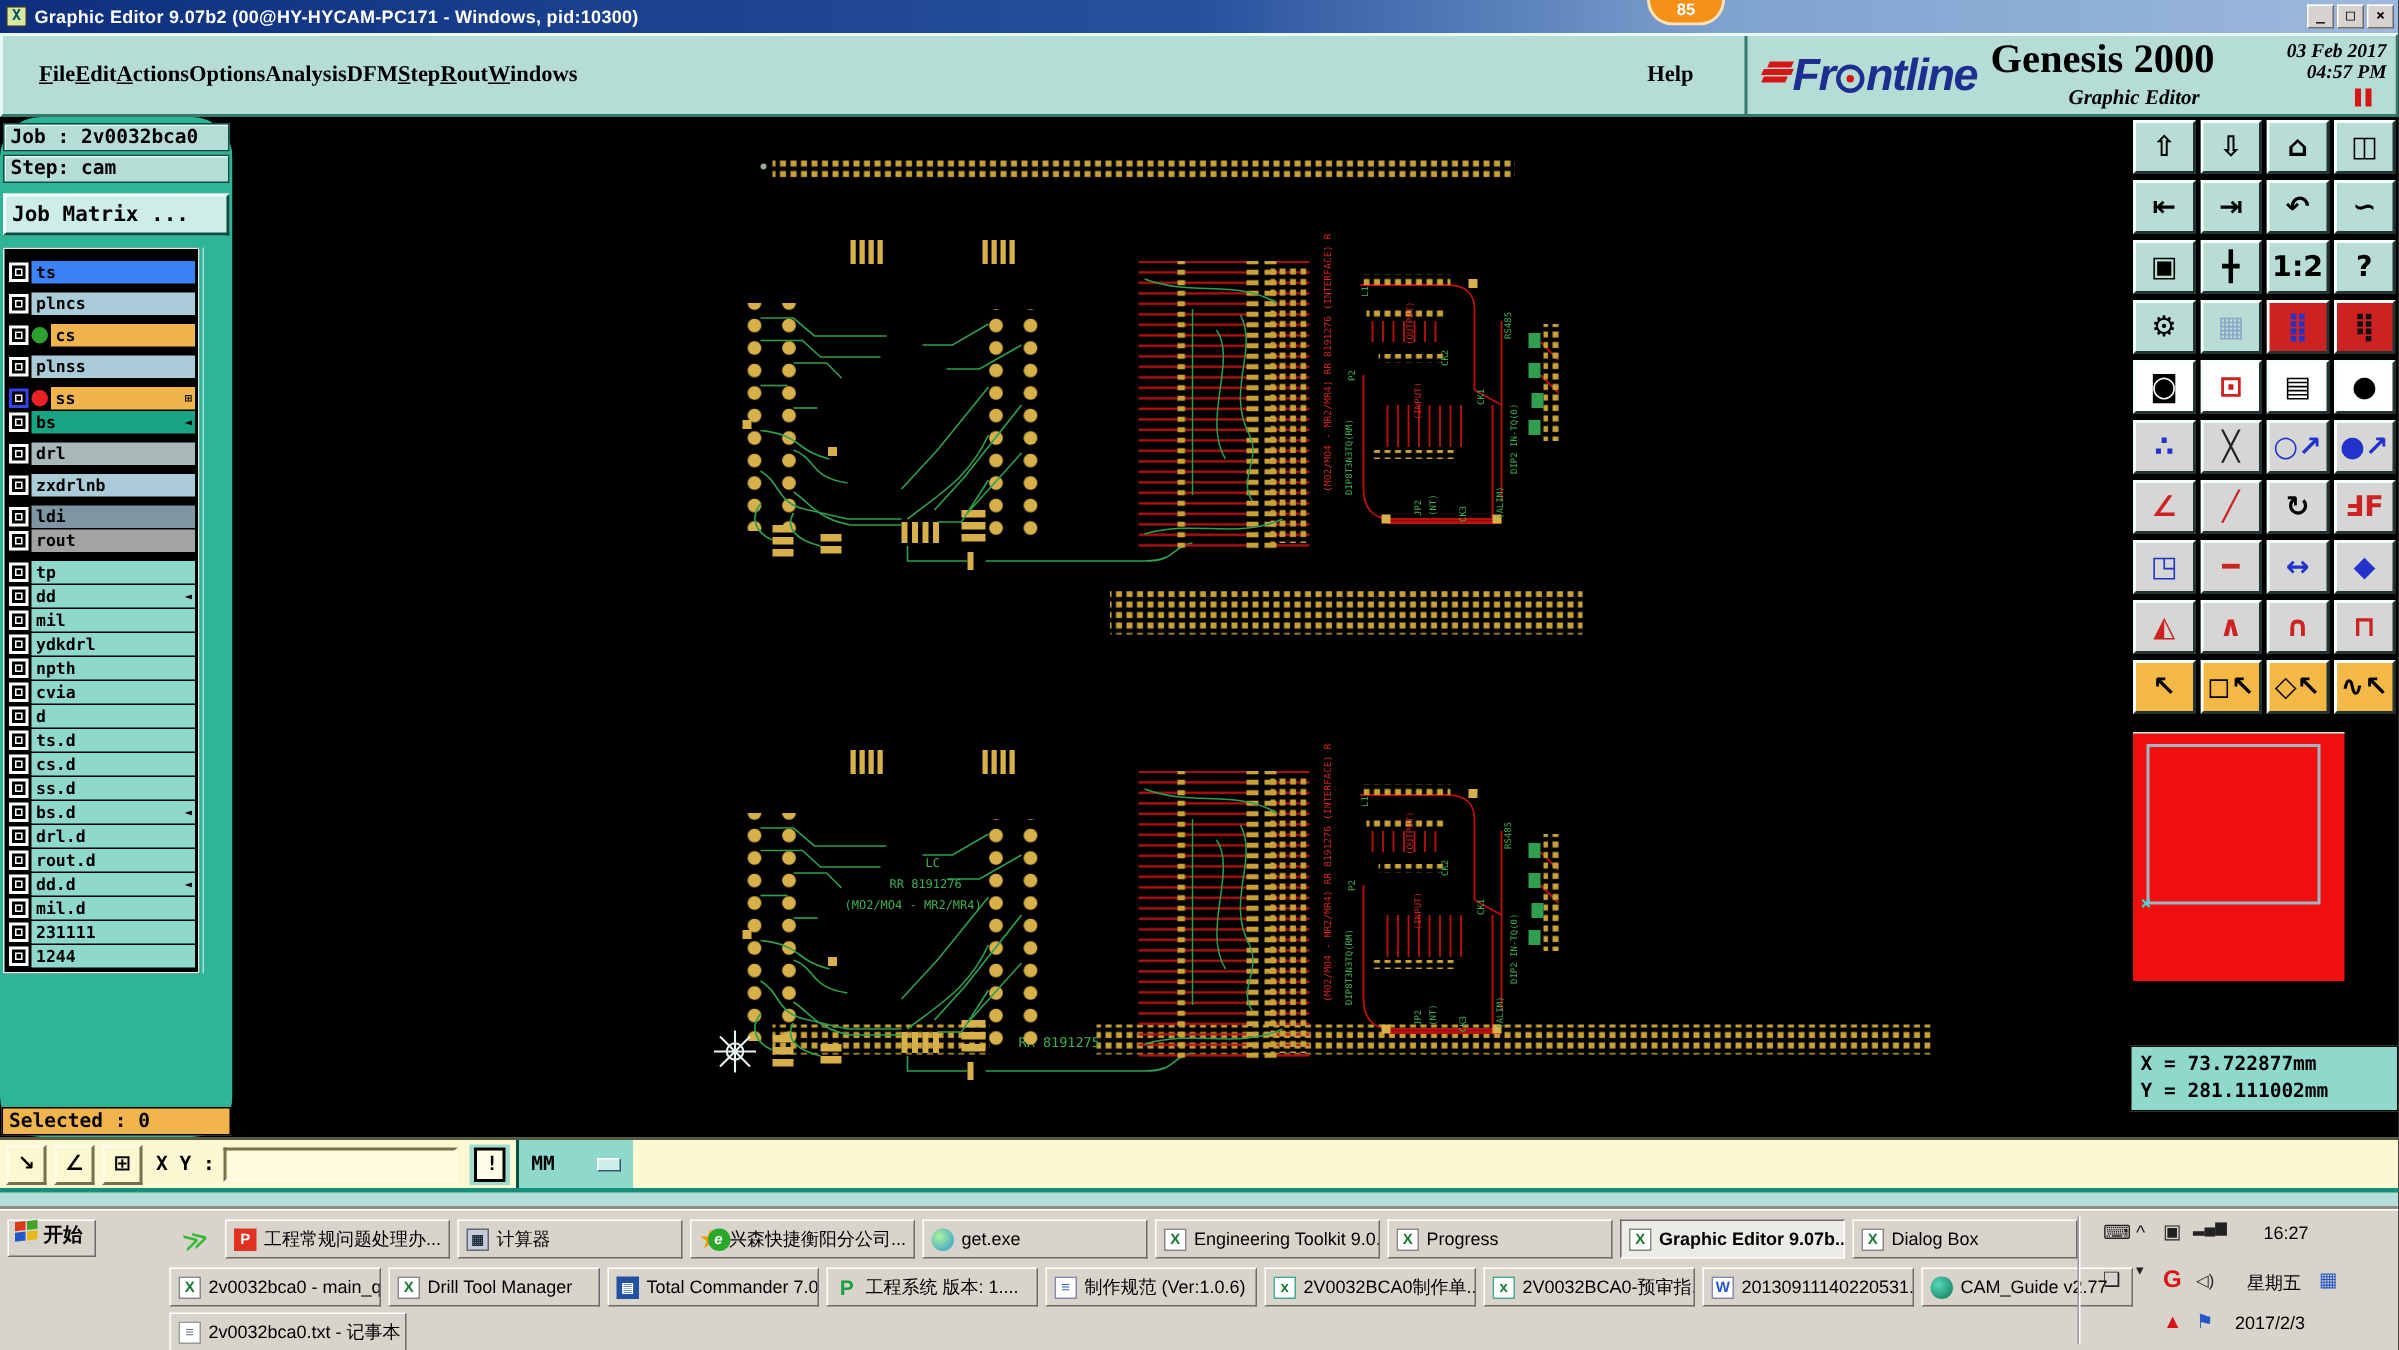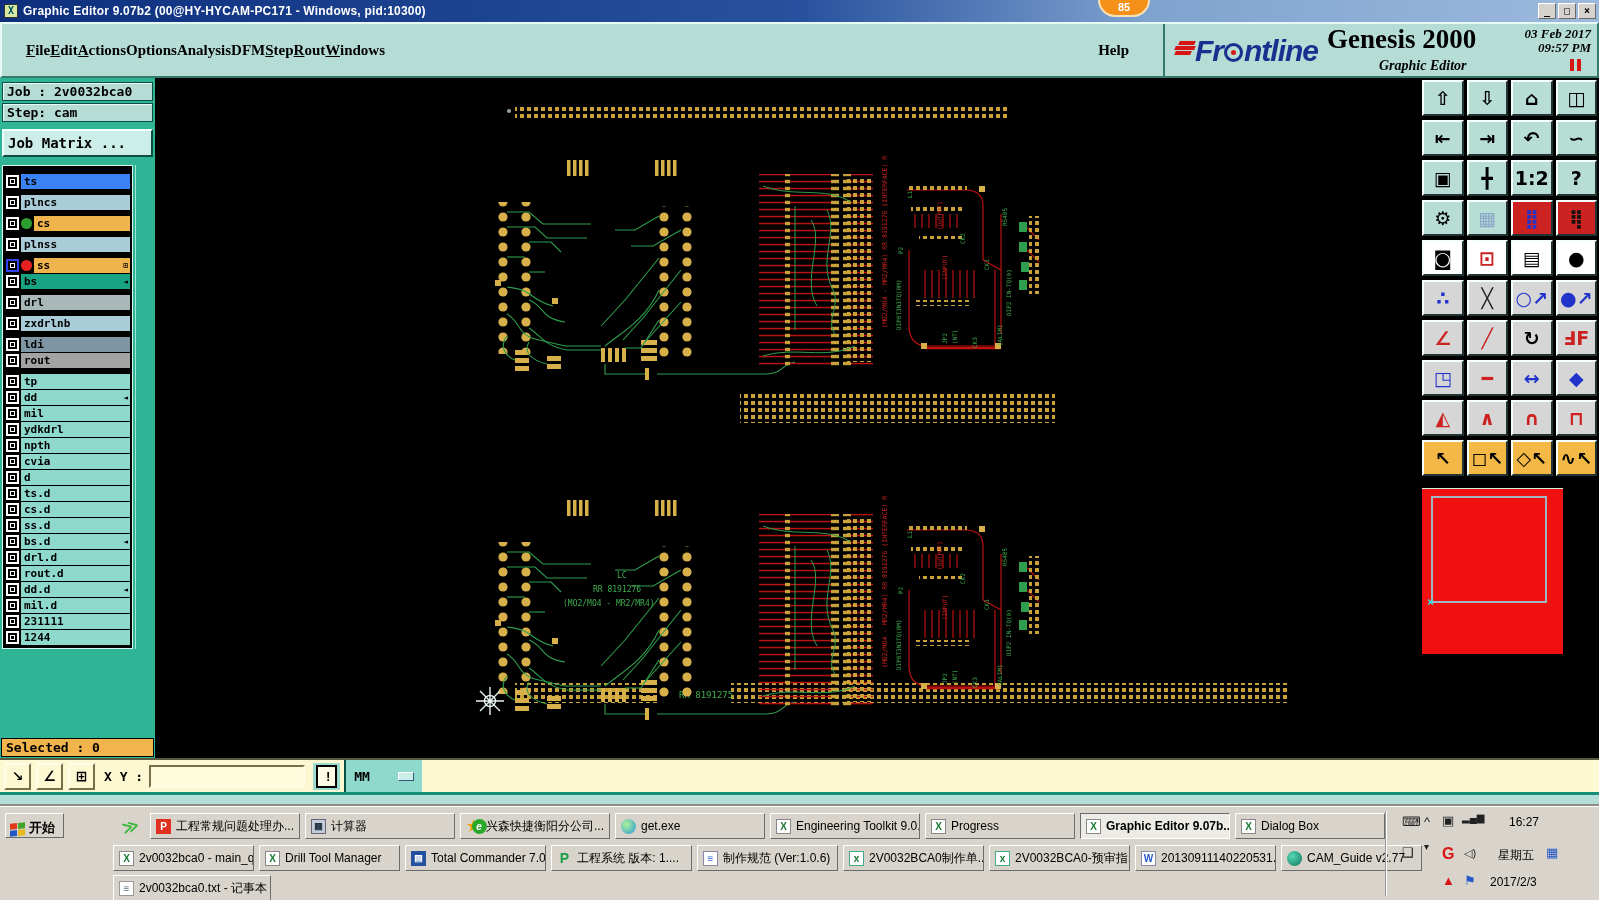--- a/index.html
+++ b/index.html
@@ -38,21 +38,21 @@
   .logo-o{display:inline-block;width:19px;height:19px;border:3.5px solid #1b2f8e;border-radius:50%;
     position:relative;margin:3px 1px 0 1px;}
   .logo-o i{position:absolute;left:4px;top:4px;width:5px;height:5px;background:#d81414;border-radius:50%;}
   .product{position:absolute;left:160px;top:0px;font:bold 27px "Liberation Serif",serif;color:#000;}
   .datetime{position:absolute;right:6px;top:3px;text-align:right;
     font:bold italic 13px "Liberation Serif",serif;color:#000;line-height:14px;}
   .subtitle{position:absolute;left:212px;top:34px;font:bold italic 14px "Liberation Serif",serif;color:#000;}
   .pausebars{position:absolute;right:16px;bottom:5px;display:flex;gap:3px;}
   .pausebars i{width:4px;height:12px;background:#d81414;}
   
-  .sidebar{position:absolute;left:0;top:78px;width:155px;height:680px;background:#2fb596;padding:4px 2px;}
+  .sidebar{position:absolute;left:0;top:78px;width:155px;height:680px;background:#2fb596;padding:4px 2px;border-radius:27px;}
   .sidepanel{background:#b5ddd6;border:1px solid #0b4f44;box-shadow:inset 1px 1px 0 #e8faf6;
     font:bold 13px "DejaVu Sans Mono",monospace;color:#000;padding:1px 4px;margin-bottom:2px;white-space:nowrap;}
   .matrixbtn{margin:5px 0 4px 0;background:#cdeee8;border:2px solid;border-color:#f0fffc #0b4f44 #0b4f44 #f0fffc;
     font:bold 14px "DejaVu Sans Mono",monospace;padding:4px 4px;width:100%;text-align:left;}
   .layerwrap{position:relative;margin-top:4px;}
   .layerlist{width:131px;background:#000;border:1px solid #d8f4ee;padding:2px 1px;}
   .scrolltrack{position:absolute;left:133px;top:0;width:17px;height:100%;background:#2fb596;
     border-left:1px solid #9fe4d4;}
   .lrow{display:flex;align-items:center;height:15px;margin:1px 1px;}
   .lrow.gap{margin-top:6px;}
@@ -97,22 +97,22 @@
   .msgbox{flex:1;height:27px;margin:0 6px 0 2px;background:#fefcdd;border:2px solid;
     border-color:#77704a #fffce8 #fffce8 #77704a;font:bold 13px "DejaVu Sans Mono",monospace;
     padding:4px 0 0 8px;white-space:nowrap;overflow:hidden;}
   .mmpanel{width:78px;height:100%;background:#8fd8cc;border-left:2px solid #0b4f44;display:flex;
     align-items:center;padding:0 8px;font:bold 13px "DejaVu Sans Mono",monospace;}
   .mmknob{margin-left:auto;width:16px;height:9px;background:#cdeee8;border:1px solid;border-color:#fff #357 #357 #fff;}
   .bottomstrip{position:absolute;left:0;top:792px;width:100%;height:14px;background:#b6ded8;
     border-top:3px solid #14907a;border-bottom:2px solid #8f8c84;}
   
   .taskbar{position:absolute;left:0;top:806px;width:100%;height:94px;background:#d8d4cc;border-top:1px solid #fff;}
-  .startbtn{position:absolute;left:5px;top:6px;height:25px;padding:0 8px 0 4px;background:#d8d4cc;
-    border:1px solid;border-color:#fff #6b6b6b #6b6b6b #fff;display:flex;align-items:flex-end;gap:4px;
+  .startbtn{position:absolute;left:5px;top:6px;height:25px;padding:0 8px 12px 4px;background:#d8d4cc;
+    border:1px solid;border-color:#fff #6b6b6b #6b6b6b #fff;display:flex;align-items:flex-start;gap:4px;
     font:bold 13px "Liberation Sans",sans-serif;}
   .winflag{width:15px;height:14px;display:grid;grid-template-columns:7px 7px;grid-template-rows:6px 6px;gap:1px;transform:skewY(-6deg);}
   .winflag i:nth-child(1){background:#e03818;}.winflag i:nth-child(2){background:#44a428;}
   .winflag i:nth-child(3){background:#2458c8;}.winflag i:nth-child(4){background:#e8b818;}
   .quick-swish{position:absolute;left:122px;top:10px;color:#38b838;font:bold 16px "DejaVu Sans",sans-serif;transform:rotate(-15deg);}
   .quick-dots{position:absolute;left:133px;top:44px;width:14px;height:14px;display:grid;grid-template-columns:6px 6px;gap:1px;}
   .quick-dots i{width:6px;height:6px;border-radius:50%;}
   .quick-dots i:nth-child(1){background:#3868e8;}.quick-dots i:nth-child(2){background:#e83838;}
   .quick-dots i:nth-child(3){background:#38b838;}.quick-dots i:nth-child(4){background:#e8b818;}
   .tbrow{position:absolute;display:flex;gap:5px;}
@@ -175,21 +175,21 @@
           <i></i>
         </span>
       <span class="logotext">
           <span>Fr</span>
           <span class="logo-o">
             <i></i>
           </span>
           <span>ntline</span>
         </span>
       <span class="product">Genesis 2000</span>
-      <span class="datetime"><span>03 Feb 2017</span><br><span>09:57 PM</span></span>
+      <span class="datetime"><span>03 Feb 2017</span><br><span>04:57 PM</span></span>
       <span class="subtitle">Graphic Editor</span>
       <span class="pausebars">
           <i></i>
           <i></i>
         </span>
     </div>
   </div>
 
   <div class="sidebar">
     <div class="sidepanel">Job : 2v0032bca0</div>
@@ -741,20 +741,24 @@
         </button>
       </div>
   </div>
 
   <div class="navigator">
     <div class="navframe">
         <span class="navx">×</span>
       </div>
   </div>
 
+  <div class="coords">
+    <div>X = 73.722877mm</div>
+    <div>Y = 281.111002mm</div>
+  </div>
 
   <div class="statusbar">
     <div style="display:flex">
 
     <button class="sbtn">
           <span>↘</span>
         </button>
         <button class="sbtn">
           <span>∠</span>
         </button>

